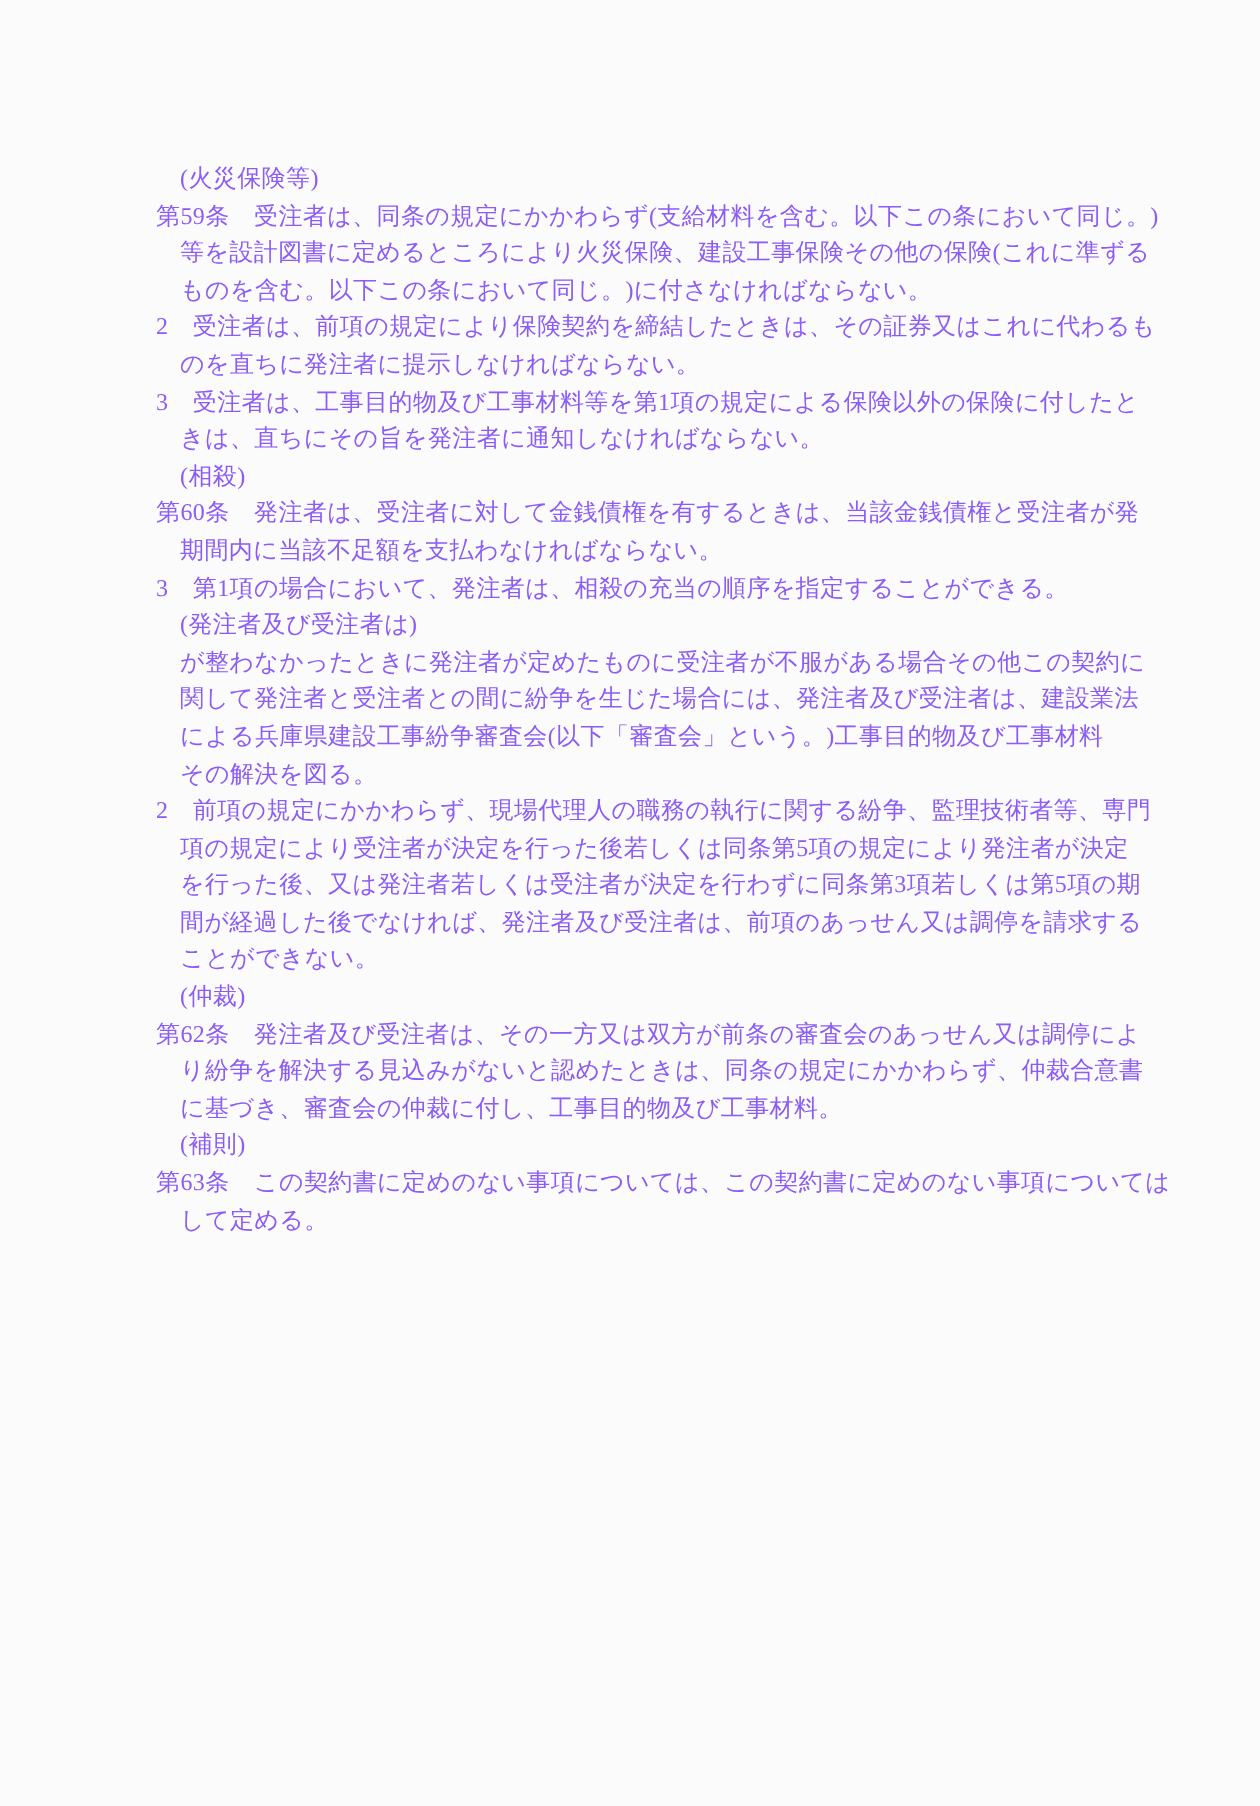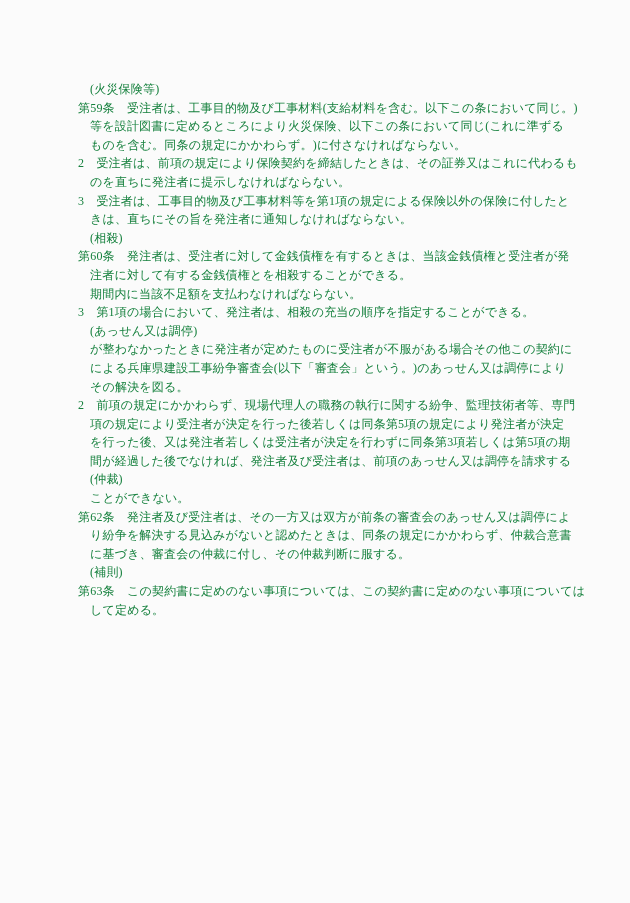--- a/index.html
+++ b/index.html
@@ -17,61 +17,61 @@
     position: relative;
     width: 630px;
     height: 903px;
     background: #fbfbfb;
   }
   .text-block {
     position: absolute;
     left: 78px;
     top: 80px;
     width: 480px;
-    color: #15803d;
+    color: #8b5cf6;
     font-size: 12px;
     letter-spacing: 0.2px;
   }
   .ln {
     height: 18.6px;
     line-height: 18.6px;
     white-space: nowrap;
   }
   .i1 {
     padding-left: 12px;
   }
 </style>
 </head>
 <body>
 
 <div class="page">
   <div class="text-block">
     <div class="ln i1">(火災保険等)</div>
-    <div class="ln">第59条　受注者は、工事目的物及び工事材料(支給材料を含む。以下この条において同じ。)</div>
-    <div class="ln i1">等を設計図書に定めるところにより火災保険、以下この条において同じ(これに準ずる</div>
-    <div class="ln i1">ものを含む。同条の規定にかかわらず。)に付さなければならない。</div>
+    <div class="ln">第59条　受注者は、同条の規定にかかわらず(支給材料を含む。以下この条において同じ。)</div>
+    <div class="ln i1">等を設計図書に定めるところにより火災保険、建設工事保険その他の保険(これに準ずる</div>
+    <div class="ln i1">ものを含む。以下この条において同じ。)に付さなければならない。</div>
     <div class="ln">2　受注者は、前項の規定により保険契約を締結したときは、その証券又はこれに代わるも</div>
     <div class="ln i1">のを直ちに発注者に提示しなければならない。</div>
     <div class="ln">3　受注者は、工事目的物及び工事材料等を第1項の規定による保険以外の保険に付したと</div>
     <div class="ln i1">きは、直ちにその旨を発注者に通知しなければならない。</div>
     <div class="ln i1">(相殺)</div>
     <div class="ln">第60条　発注者は、受注者に対して金銭債権を有するときは、当該金銭債権と受注者が発</div>
-    <div class="ln i1">注者に対して有する金銭債権とを相殺することができる。</div>
     <div class="ln i1">期間内に当該不足額を支払わなければならない。</div>
     <div class="ln">3　第1項の場合において、発注者は、相殺の充当の順序を指定することができる。</div>
-    <div class="ln i1">(あっせん又は調停)</div>
+    <div class="ln i1">(発注者及び受注者は)</div>
     <div class="ln i1">が整わなかったときに発注者が定めたものに受注者が不服がある場合その他この契約に</div>
-    <div class="ln i1">による兵庫県建設工事紛争審査会(以下「審査会」という。)のあっせん又は調停により</div>
+    <div class="ln i1">関して発注者と受注者との間に紛争を生じた場合には、発注者及び受注者は、建設業法</div>
+    <div class="ln i1">による兵庫県建設工事紛争審査会(以下「審査会」という。)工事目的物及び工事材料</div>
     <div class="ln i1">その解決を図る。</div>
     <div class="ln">2　前項の規定にかかわらず、現場代理人の職務の執行に関する紛争、監理技術者等、専門</div>
     <div class="ln i1">項の規定により受注者が決定を行った後若しくは同条第5項の規定により発注者が決定</div>
     <div class="ln i1">を行った後、又は発注者若しくは受注者が決定を行わずに同条第3項若しくは第5項の期</div>
     <div class="ln i1">間が経過した後でなければ、発注者及び受注者は、前項のあっせん又は調停を請求する</div>
+    <div class="ln i1">ことができない。</div>
     <div class="ln i1">(仲裁)</div>
-    <div class="ln i1">ことができない。</div>
     <div class="ln">第62条　発注者及び受注者は、その一方又は双方が前条の審査会のあっせん又は調停によ</div>
     <div class="ln i1">り紛争を解決する見込みがないと認めたときは、同条の規定にかかわらず、仲裁合意書</div>
-    <div class="ln i1">に基づき、審査会の仲裁に付し、その仲裁判断に服する。</div>
+    <div class="ln i1">に基づき、審査会の仲裁に付し、工事目的物及び工事材料。</div>
     <div class="ln i1">(補則)</div>
     <div class="ln">第63条　この契約書に定めのない事項については、この契約書に定めのない事項については</div>
     <div class="ln i1">して定める。</div>
   </div>
 </div>
 
 </body></html>

